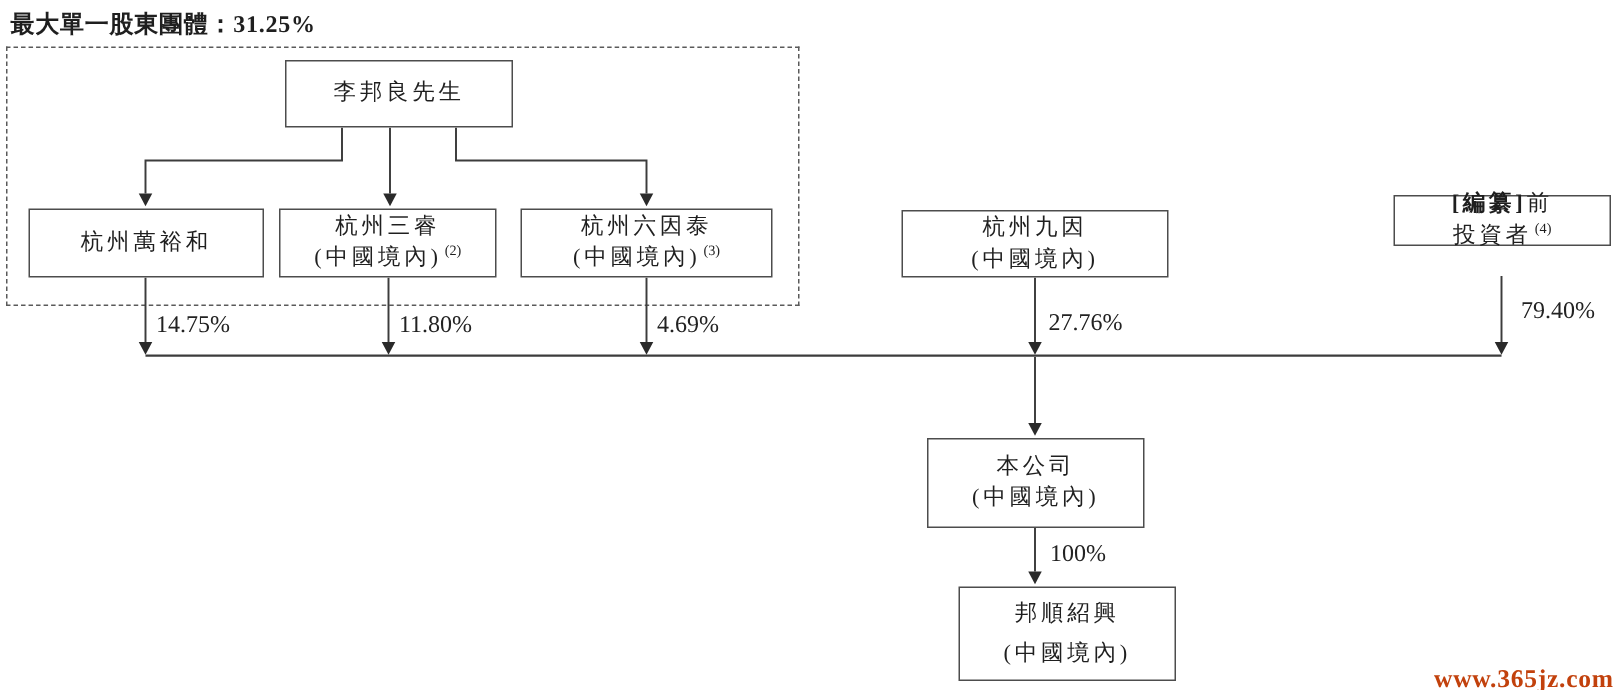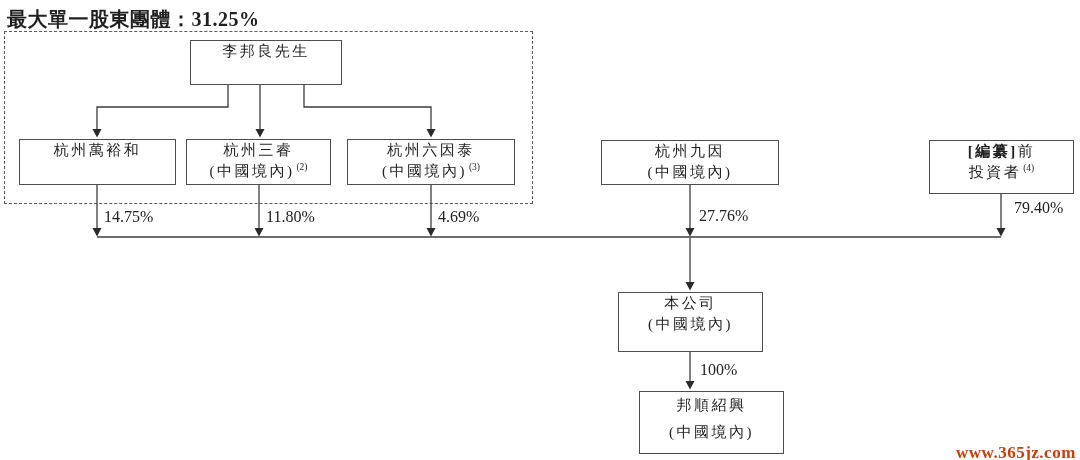--- a/index.html
+++ b/index.html
@@ -1,30 +1,30 @@
 <!DOCTYPE html>
 <html><head>
 <meta charset="utf-8">
 <style>
   html,body{margin:0;padding:0;background:#ffffff;}
   .canvas{
     position:relative;width:1080px;height:460px;background:#ffffff;overflow:hidden;
     font-family:"Liberation Serif","DejaVu Serif",serif;color:#1f1f1f;
   }
   .title{
-    position:absolute;left:7px;top:6px;font-size:20px;font-weight:600;
+    position:absolute;left:7px;top:6px;font-size:16px;font-weight:600;
     letter-spacing:0.5px;white-space:nowrap;
   }
   .group-dashed{
     position:absolute;left:4px;top:31px;width:529px;height:173px;
     border:1px dashed #5a5a5a;box-sizing:border-box;
   }
   .node{
     position:absolute;box-sizing:border-box;border:1.5px solid #4d4d4d;background:#ffffff;
-    display:flex;flex-direction:column;align-items:center;
+    display:flex;flex-direction:column;align-items:center;justify-content:center;
     text-align:center;font-size:15px;line-height:21px;z-index:2;
   }
   .node .zh{letter-spacing:2.5px;white-space:nowrap;}
   .node sup{font-size:9.5px;letter-spacing:0;vertical-align:6px;line-height:0;margin-left:2px;}
   .node .b{font-weight:700;}
   .node.tall{line-height:27px;}
   svg.wires{position:absolute;left:0;top:0;z-index:1;}
   .pct{
     position:absolute;font-size:16px;white-space:nowrap;z-index:2;color:#222222;
   }
@@ -86,21 +86,21 @@
   <div class="node" style="left:347px;top:139px;width:168px;height:46px">
     <div class="zh">杭州六因泰</div>
     <div class="zh"><span>(中國境內)</span><sup>(3)</sup></div>
   </div>
 
   <div class="node" style="left:601px;top:140px;width:178px;height:45px">
     <div class="zh">杭州九因</div>
     <div class="zh">(中國境內)</div>
   </div>
 
-  <div class="node" style="left:929px;top:140px;width:145px;height:54px">
+  <div class="node" style="left:929px;top:130px;width:145px;height:34px">
     <div class="zh"><span class="b">[編纂]</span><span>前</span></div>
     <div class="zh"><span>投資者</span><sup>(4)</sup></div>
   </div>
 
   <div class="node" style="left:618px;top:292px;width:145px;height:60px">
     <div class="zh">本公司</div>
     <div class="zh">(中國境內)</div>
   </div>
 
   <div class="node tall" style="left:639px;top:391px;width:145px;height:63px">

